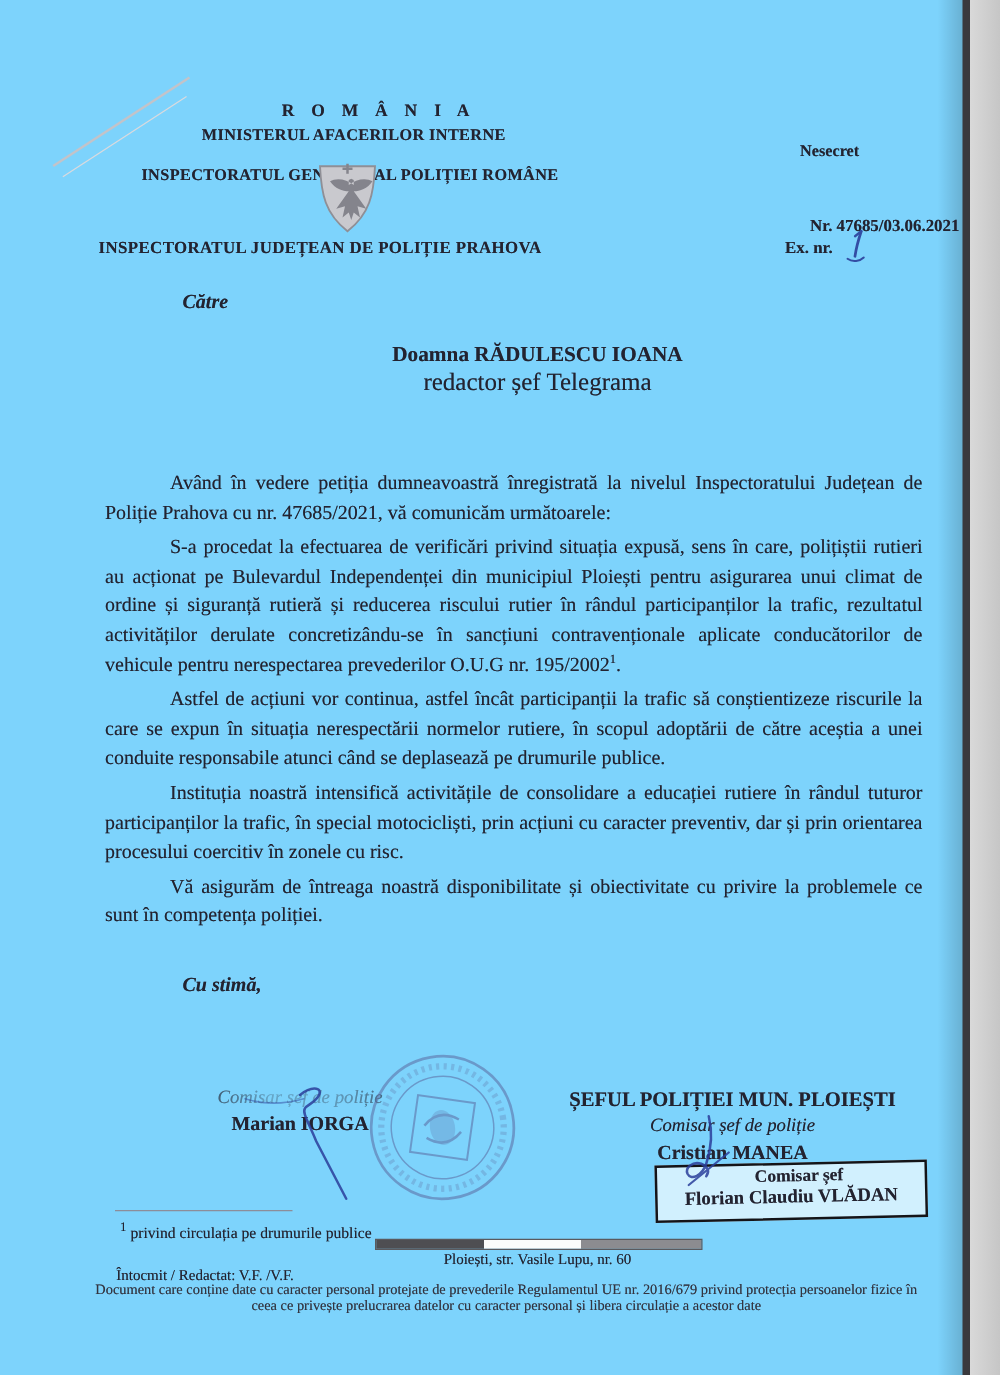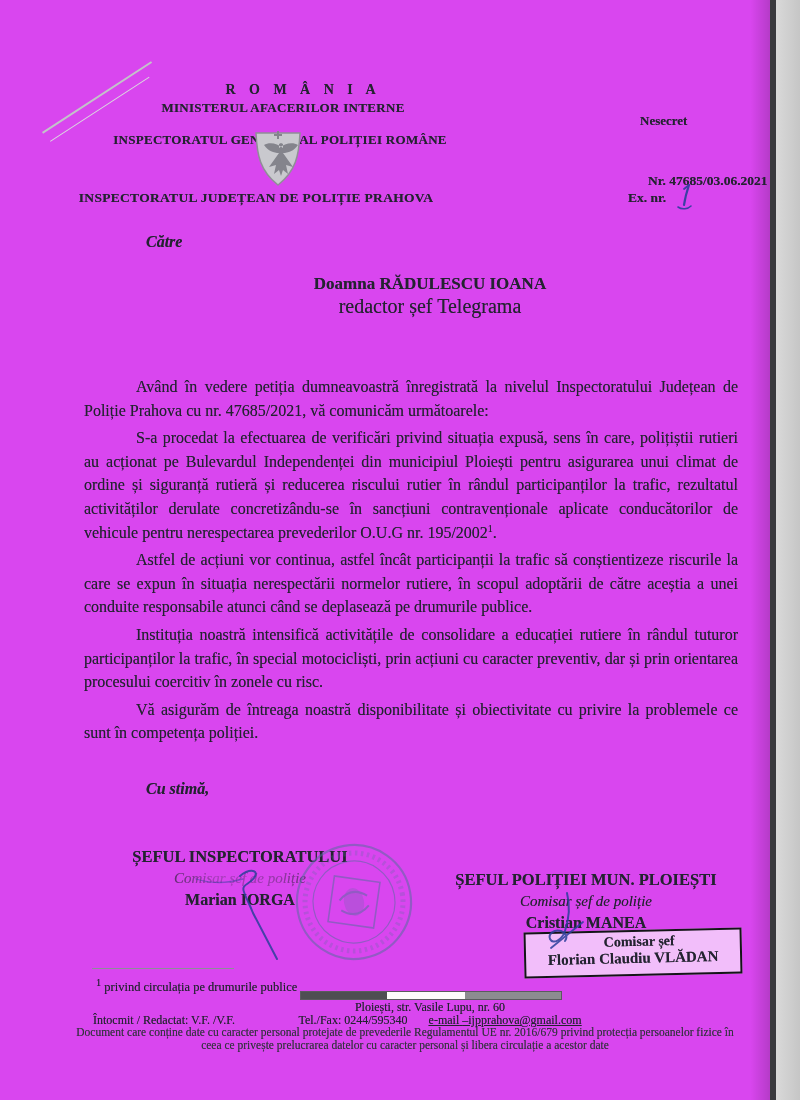--- a/index.html
+++ b/index.html
@@ -1,16 +1,16 @@
 <!DOCTYPE html>
 <html><head>
 <meta charset="utf-8">
 <style>
   html,body{margin:0;padding:0;background:#efefef;}
-  .page{position:relative;width:800px;height:1100px;background:#d946ef;overflow:hidden;
+  .page{position:relative;width:800px;height:1100px;background:#7dd3fc;overflow:hidden;
         font-family:"Liberation Serif", serif;color:#232330;}
   .abs{position:absolute;}
   .b{font-weight:bold;}
   .i{font-style:italic;}
   .c{text-align:center;}
   .hdr{letter-spacing:.3px;}
   .doc-text{text-shadow:0 0 .4px rgba(35,35,48,.55);}
   
   .country{left:118px;top:82px;width:370px;font-size:14px;letter-spacing:5px;}
   .ministry{left:98px;top:100px;width:370px;font-size:13px;}
@@ -96,21 +96,20 @@
   <div class="abs body-text">
     <p>Având în vedere petiția dumneavoastră înregistrată la nivelul Inspectoratului Județean de Poliție Prahova cu nr. 47685/2021, vă comunicăm următoarele:</p>
     <p><span>S-a procedat la efectuarea de verificări privind situația expusă, sens în care, polițiștii rutieri au acționat pe Bulevardul Independenței din municipiul Ploiești pentru asigurarea unui climat de ordine și siguranță rutieră și reducerea riscului rutier în rândul participanților la trafic, rezultatul activităților derulate concretizându-se în sancțiuni contravenționale aplicate conducătorilor de vehicule pentru nerespectarea prevederilor O.U.G nr. 195/2002</span><sup class="fnref">1</sup><span>.</span></p>
     <p>Astfel de acțiuni vor continua, astfel încât participanții la trafic să conștientizeze riscurile la care se expun în situația nerespectării normelor rutiere, în scopul adoptării de către aceștia a unei conduite responsabile atunci când se deplasează pe drumurile publice.</p>
     <p>Instituția noastră intensifică activitățile de consolidare a educației rutiere în rândul tuturor participanților la trafic, în special motocicliști, prin acțiuni cu caracter preventiv, dar și prin orientarea procesului coercitiv în zonele cu risc.</p>
     <p>Vă asigurăm de întreaga noastră disponibilitate și obiectivitate cu privire la problemele ce sunt în competența poliției.</p>
   </div>
 
   <div class="abs b i closing">Cu stimă,</div>
 
-  <div class="abs c b sig-l-title">ȘEFUL INSPECTORATULUI</div>
   <div class="abs c i sig-l-rank">Comisar șef de poliție</div>
   <div class="abs c b sig-l-name">Marian IORGA</div>
 
   <div class="abs c b sig-r-title">ȘEFUL POLIȚIEI MUN. PLOIEȘTI</div>
   <div class="abs c i sig-r-rank">Comisar șef de poliție</div>
   <div class="abs c b sig-r-name">Cristian MANEA</div>
 
   <svg class="abs round-stamp" viewBox="0 0 124 124">
     <g transform="rotate(-10 62 62)" stroke="#5b6ba2" fill="none" opacity="0.55">
       <circle cx="62" cy="62" r="57" stroke-width="2.2"></circle>
@@ -126,24 +125,20 @@
     <div class="l1">Comisar șef</div>
     <div class="l2">Florian Claudiu VLĂDAN</div>
   </div>
 
   <div class="abs fn-rule"></div>
   <div class="abs footnote"><sup>1</sup> <span>privind circulația pe drumurile publice</span></div>
 
   <div class="abs divider-bar"></div>
   <div class="abs c f-address">Ploiești, str. Vasile Lupu, nr. 60</div>
   <div class="abs f-prepared">Întocmit / Redactat: V.F. /V.F.</div>
-  <div class="abs c f-telmail">
-    <span>Tel./Fax: 0244/595340</span>
-    <span class="mail"><span>e-mail</span> <span>–ijpprahova@gmail.com</span></span>
-  </div>
   <div class="abs c f-gdpr1">Document care conține date cu caracter personal protejate de prevederile Regulamentul UE nr. 2016/679 privind protecția persoanelor fizice în</div>
   <div class="abs c f-gdpr2">ceea ce privește prelucrarea datelor cu caracter personal și libera circulație a acestor date</div>
 
   <svg class="abs ink" viewBox="0 0 800 1100">
     <g stroke="#2b3f9b" fill="none" stroke-linecap="round">
 
       <g opacity="0.9">
         <path d="M689 185 c-2 6 -4 13 -5 20" stroke-width="2.2"></path>
         <path d="M689 185 l-5 4" stroke-width="1.8"></path>
         <path d="M678 207 c4 3 10 2 13 -1" stroke-width="1.6"></path>

